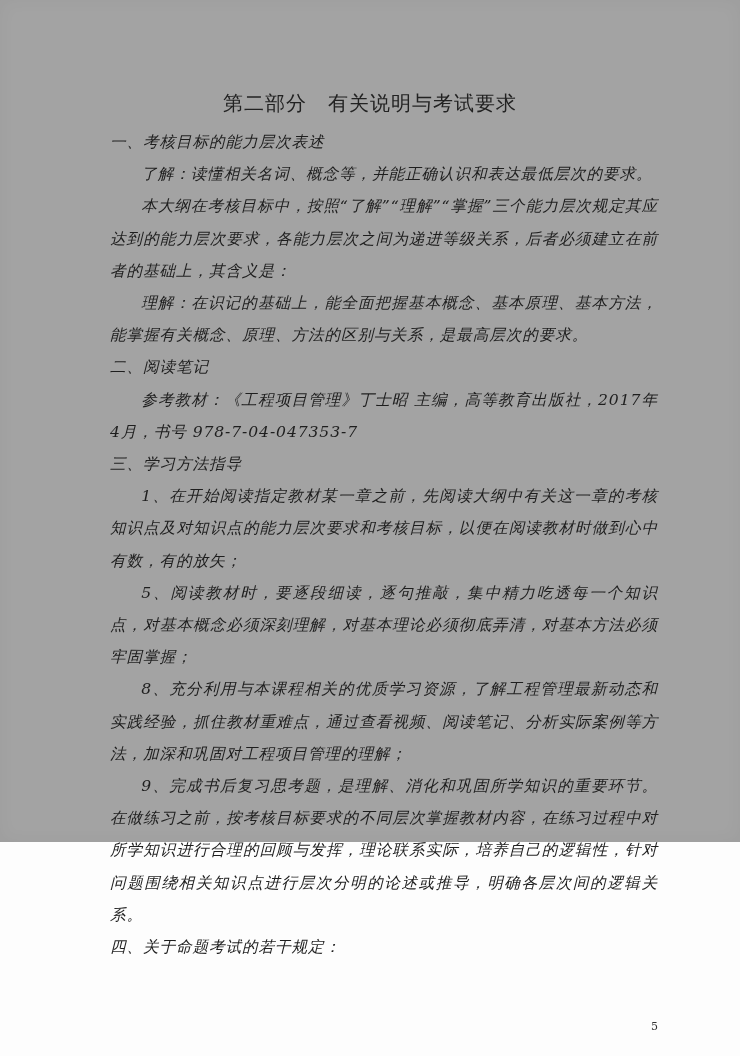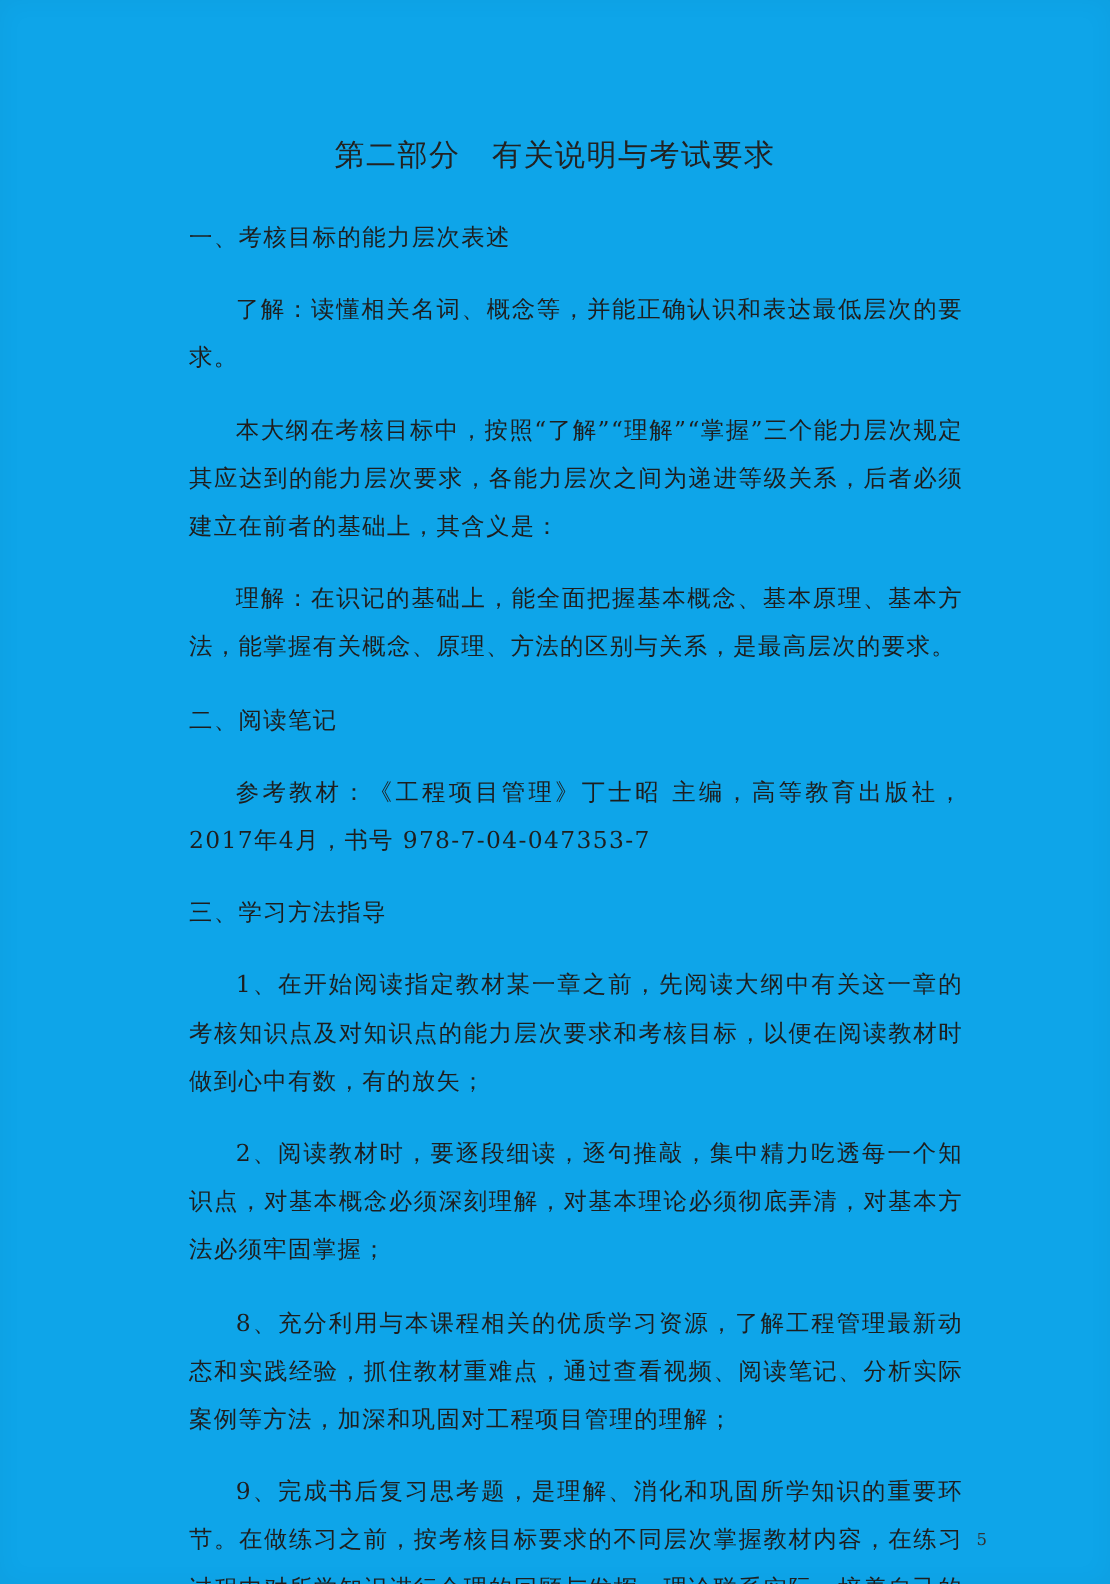--- a/index.html
+++ b/index.html
@@ -4,35 +4,35 @@
 <style>
   html, body { margin: 0; padding: 0; }
   body {
     width: 740px; height: 1056px; overflow: hidden;
     background: #fdfdfd;
     font-family: "DejaVu Serif", "Liberation Serif", serif;
     color: #1e1e1e;
     position: relative;
   }
   .page {
-    position: absolute; left: 0; top: 0; width: 740px; height: 1056px;
-    background: #0ea5e9;
+    position: absolute; left: 0; top: 0; width: 740px; height: 842px;
+    background: #a3a3a3;
     box-shadow: inset 0 0 18px rgba(0,0,0,0.04);
   }
   .title {
     position: absolute; top: 90px; left: 0; width: 740px;
     text-align: center; font-size: 20px; letter-spacing: 1px;
     color: #222; white-space: pre;
   }
   .body {
     position: absolute; left: 110px; top: 126px; width: 548px;
     font-size: 15.6px; line-height: 32.2px; letter-spacing: 0.9px;
     text-align: justify; text-justify: inter-character;
   }
-  .body p { margin: 16px; }
+  .body p { margin: 0; font-style: italic; }
   .body .h { text-indent: 0; }
   .body .p { text-indent: 2em; }
   .pagenum {
     position: absolute; left: 651px; top: 1020px;
     font-size: 11px; color: #333;
   }
 </style>
 </head>
 <body>
 
@@ -43,21 +43,21 @@
     <p class="h">一、考核目标的能力层次表述</p>
     <p class="p">了解：读懂相关名词、概念等，并能正确认识和表达最低层次的要求。</p>
     <p class="p">本大纲在考核目标中，按照“了解”“理解”“掌握”三个能力层次规定其应达到的能力层次要求，各能力层次之间为递进等级关系，后者必须建立在前者的基础上，其含义是：</p>
     <p class="p">理解：在识记的基础上，能全面把握基本概念、基本原理、基本方法，能掌握有关概念、原理、方法的区别与关系，是最高层次的要求。</p>
 
     <p class="h">二、阅读笔记</p>
     <p class="p">参考教材：《工程项目管理》丁士昭 主编，高等教育出版社，2017年4月，书号 978-7-04-047353-7</p>
 
     <p class="h">三、学习方法指导</p>
     <p class="p">1、在开始阅读指定教材某一章之前，先阅读大纲中有关这一章的考核知识点及对知识点的能力层次要求和考核目标，以便在阅读教材时做到心中有数，有的放矢；</p>
-    <p class="p">2、阅读教材时，要逐段细读，逐句推敲，集中精力吃透每一个知识点，对基本概念必须深刻理解，对基本理论必须彻底弄清，对基本方法必须牢固掌握；</p>
+    <p class="p">5、阅读教材时，要逐段细读，逐句推敲，集中精力吃透每一个知识点，对基本概念必须深刻理解，对基本理论必须彻底弄清，对基本方法必须牢固掌握；</p>
     <p class="p">8、充分利用与本课程相关的优质学习资源，了解工程管理最新动态和实践经验，抓住教材重难点，通过查看视频、阅读笔记、分析实际案例等方法，加深和巩固对工程项目管理的理解；</p>
     <p class="p">9、完成书后复习思考题，是理解、消化和巩固所学知识的重要环节。在做练习之前，按考核目标要求的不同层次掌握教材内容，在练习过程中对所学知识进行合理的回顾与发挥，理论联系实际，培养自己的逻辑性，针对问题围绕相关知识点进行层次分明的论述或推导，明确各层次间的逻辑关系。</p>
 
     <p class="h">四、关于命题考试的若干规定：</p>
 
   </div>
 
   <div class="pagenum">5</div>
 </div>
 

